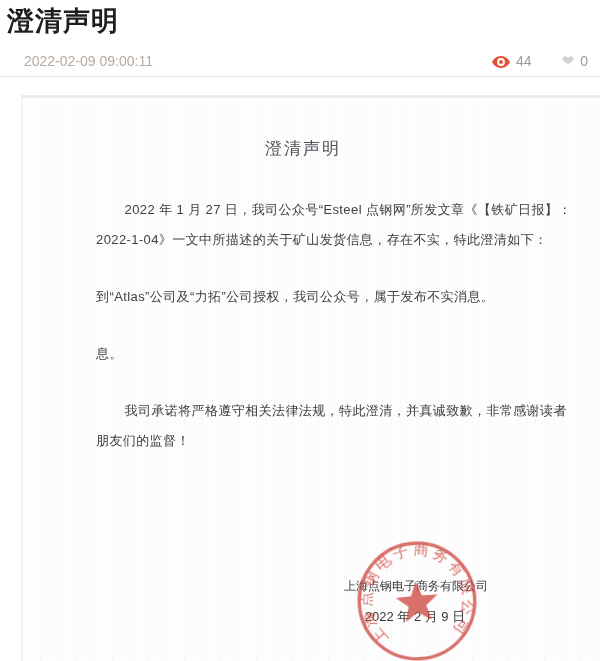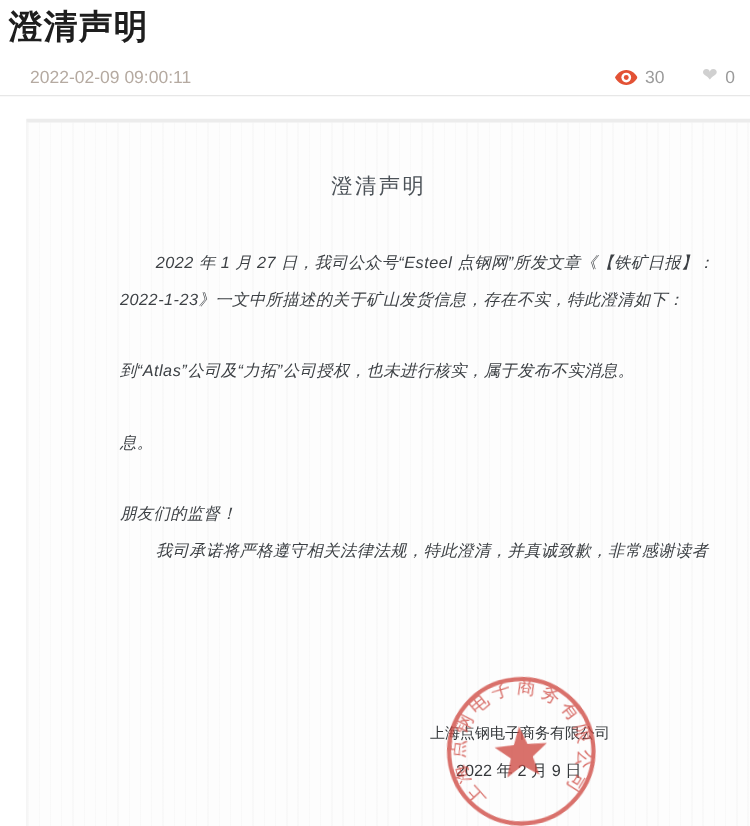--- a/index.html
+++ b/index.html
@@ -41,21 +41,21 @@
       #fdfdfd;
     border-top:3px solid #ececec;
     border-left:1px solid #f2f2f2;
   }
   .doc-inner { padding:38px 0 0 74px; width:492px; color:#3d4145; }
   .doc-title {
     width:414px; text-align:center;
     font-size:17px; line-height:26px; color:#4c5258;
     letter-spacing:2px; margin-bottom:33px;
   }
-  .para { margin-bottom:27px; font-size:13px; line-height:30px; letter-spacing:0.4px;font-style:italic; }
+  .para { margin-bottom:27px; font-size:13px; line-height:30px; letter-spacing:0.4px; }
   .para .line { display:block; white-space:nowrap; }
   .para .line.first { text-indent:2.2em; }
   .signature {
     position:absolute; left:322px; top:481px; width:142px;
     color:#35383b; z-index:1;
   }
   .sig-company { font-size:12px; line-height:15px; letter-spacing:0; white-space:nowrap; }
   .sig-date { font-size:13px; line-height:15px; margin-top:15px; text-align:center; }
   .stamp {
     position:absolute; left:332px; top:440px; width:126px; height:126px;
@@ -73,50 +73,50 @@
   <span class="pub-date">2022-02-09 09:00:11</span>
   <span class="meta-spacer"></span>
   <span class="stat views">
     <span class="eye-wrap">
       <svg viewBox="0 0 24 16" width="18" height="12">
         <path d="M12 0 C6 0 1.6 4.5 0 8 C1.6 11.5 6 16 12 16 C18 16 22.4 11.5 24 8 C22.4 4.5 18 0 12 0 Z" fill="#e35235"></path>
         <circle cx="12" cy="8" r="5.2" fill="#ffffff"></circle>
         <circle cx="12" cy="8" r="2.6" fill="#e35235"></circle>
       </svg>
     </span>
-    <span class="num">30</span>
+    <span class="num">44</span>
   </span>
   <span class="stat likes">
     <span class="heart-glyph">❤</span>
     <span class="num">0</span>
   </span>
 </div>
 
 <div class="top-divider"></div>
 
 <div class="doc">
   <div class="doc-inner">
     <div class="doc-title">澄清声明</div>
 
     <div class="para">
       <span class="line first">2022 年 1 月 27 日，我司公众号“Esteel 点钢网”所发文章《【铁矿日报】：</span>
-      <span class="line">2022-1-23》一文中所描述的关于矿山发货信息，存在不实，特此澄清如下：</span>
+      <span class="line">2022-1-04》一文中所描述的关于矿山发货信息，存在不实，特此澄清如下：</span>
     </div>
 
     <div class="para">
-      <span class="line">到“Atlas”公司及“力拓”公司授权，也未进行核实，属于发布不实消息。</span>
+      <span class="line">到“Atlas”公司及“力拓”公司授权，我司公众号，属于发布不实消息。</span>
     </div>
 
     <div class="para">
       <span class="line">息。</span>
     </div>
 
     <div class="para">
+      <span class="line first">我司承诺将严格遵守相关法律法规，特此澄清，并真诚致歉，非常感谢读者</span>
       <span class="line">朋友们的监督！</span>
-      <span class="line first">我司承诺将严格遵守相关法律法规，特此澄清，并真诚致歉，非常感谢读者</span>
     </div>
   </div>
 
   <div class="signature">
     <div class="sig-company">上海点钢电子商务有限公司</div>
     <div class="sig-date">2022 年 2 月 9 日</div>
   </div>
 
   <div class="stamp">
     <svg viewBox="0 0 120 120" width="126" height="126">

